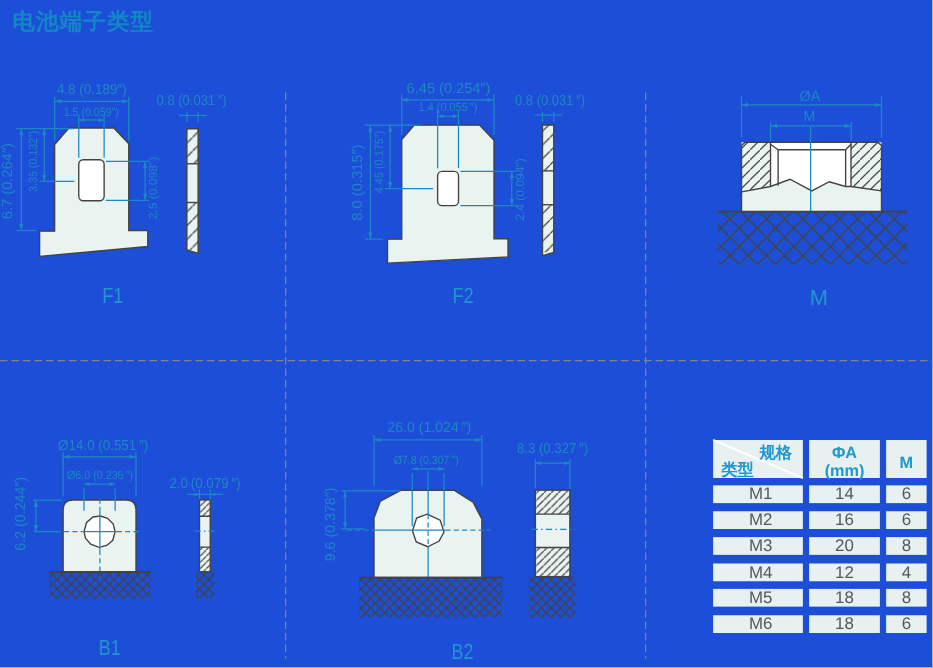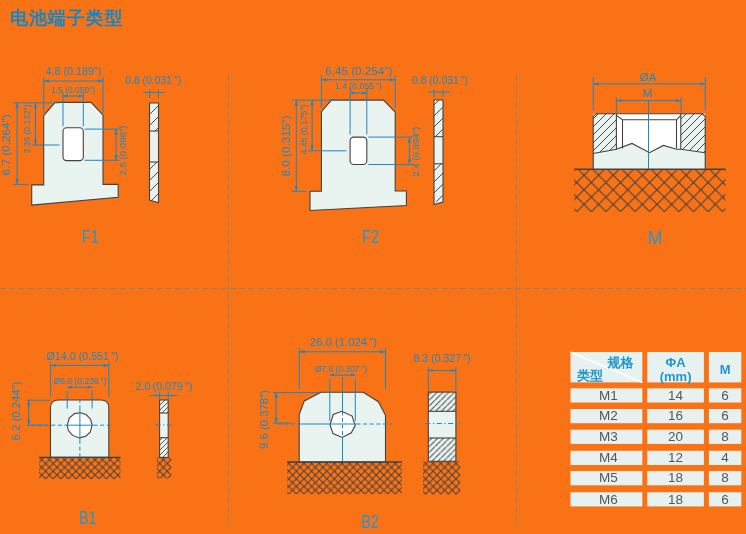--- a/index.html
+++ b/index.html
@@ -1,16 +1,16 @@
 <!DOCTYPE html>
 <html><head>
 <meta charset="utf-8">
 <style>
 html,body{margin:0;padding:0;background:#fff}
-#page{position:relative;width:746px;height:534px;background:#f97316;font-family:"Liberation Sans",sans-serif;overflow:hidden}
+#page{position:relative;width:746px;height:534px;background:#1d4ed8;font-family:"Liberation Sans",sans-serif;overflow:hidden}
 </style>
 </head>
 <body>
 <div id="page">
 <svg width="746" height="534" viewBox="0 0 746 534">
 <defs>
 <pattern id="xh14" width="14.6" height="14.6" patternUnits="userSpaceOnUse">
 <path d="M0,14.6 L14.6,0 M0,0 L14.6,14.6" stroke="#424242" stroke-width="1.1" fill="none"></path>
 </pattern>
 <pattern id="xh7" width="7.6" height="7.6" patternUnits="userSpaceOnUse">

